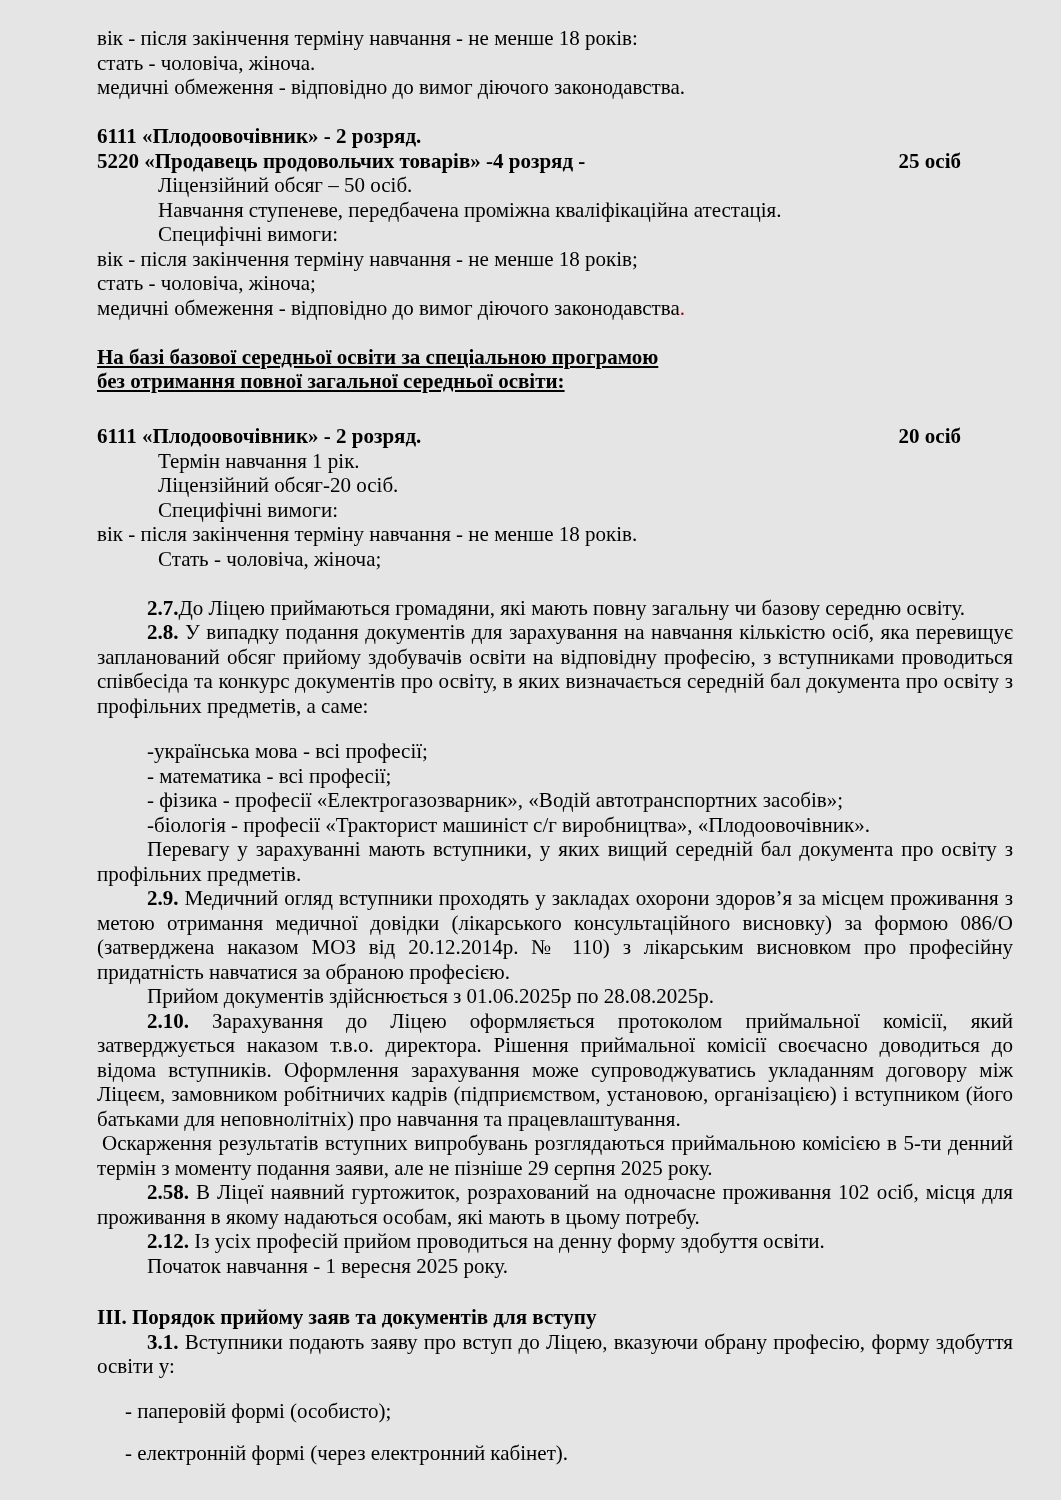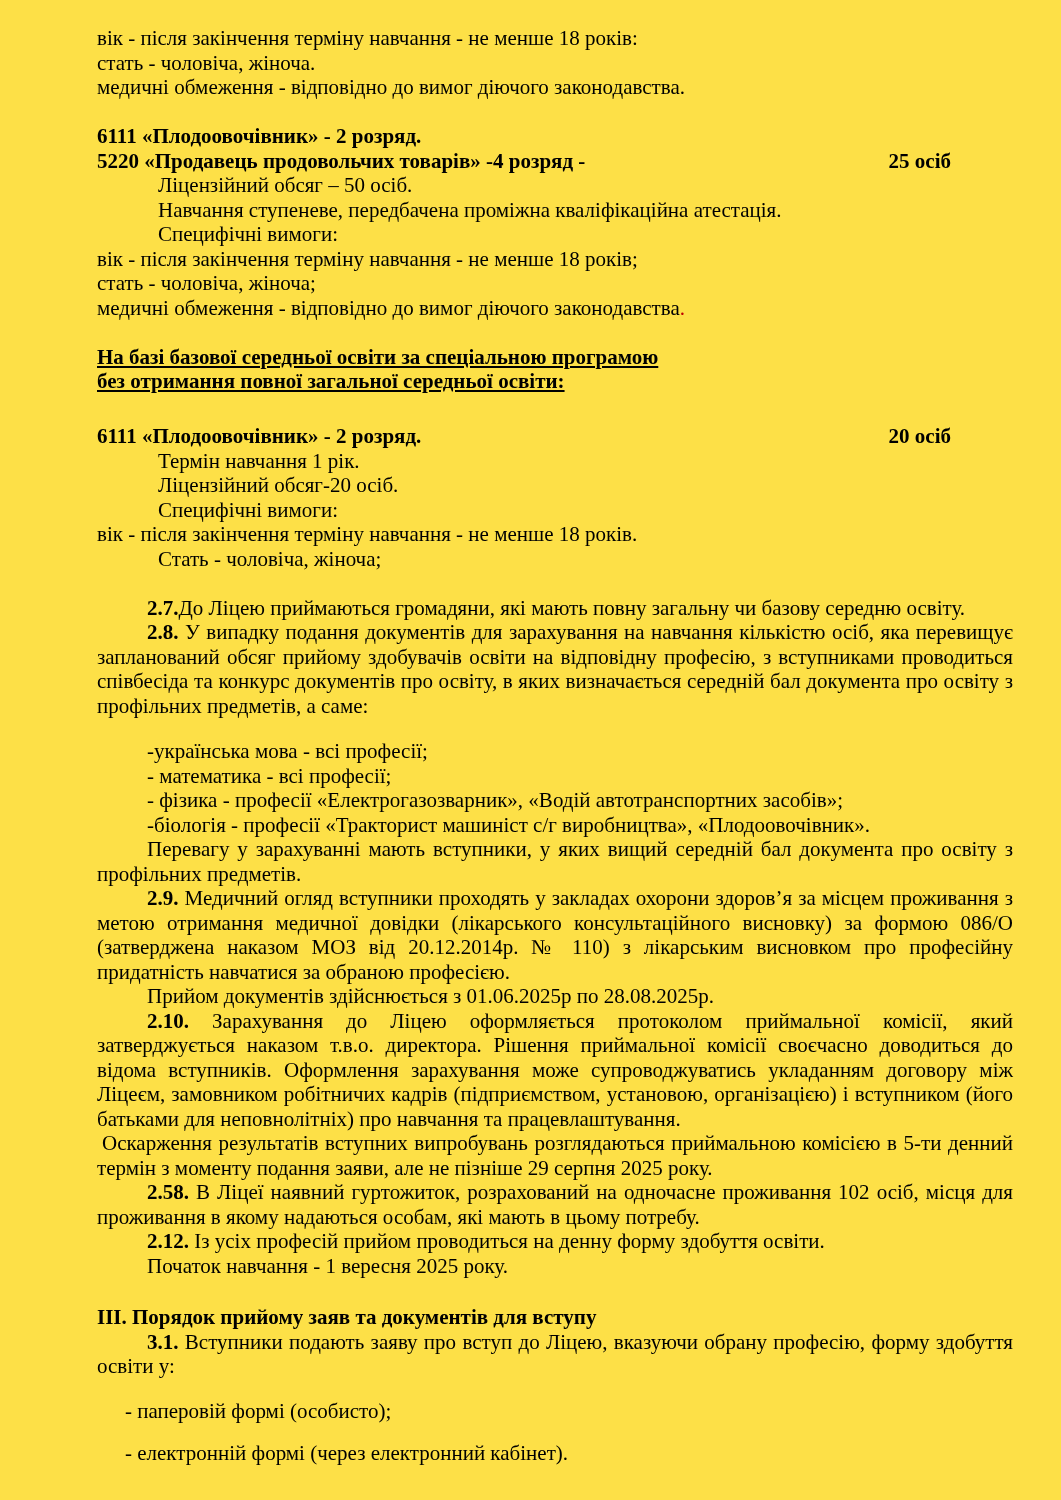--- a/index.html
+++ b/index.html
@@ -6,38 +6,38 @@
   body{
     width:1061px;height:1500px;
     font-family:"Liberation Serif","DejaVu Serif",serif;
     font-size:21px;line-height:24.5px;color:#000;
     overflow:hidden;
   }
   .page{
     box-sizing:border-box;
     width:1061px;height:1500px;
     padding:26px 48px 0 97px;
-    background:#fde047;
+    background:#e5e5e5;
   }
   .p{margin:0;}
   .bold{font-weight:700;}
   .tab{padding-left:61px;}
   .ind{text-indent:50px;}
   .ind-sm{text-indent:5px;}
   .just{text-align:justify;}
   .blank{height:24.5px;}
   .u{text-decoration:underline;}
   .center{text-align:left;}
   .red{color:#c00000;}
   .sub{padding-left:50px;}
   .sub-first{margin-top:21px;}
   .form-item{padding-left:28px;margin-top:20px;}
   .form-item-last{margin-top:18px;}
   .title-row{position:relative;}
-  .quota{position:absolute;right:62px;top:0;margin-left:34px;}
+  .quota{position:absolute;right:52px;top:0;margin-left:34px;}
   .prog2-title{margin-top:6px;}
   .sec3-heading{margin-top:27px;}
 </style>
 </head>
 <body>
 
 <div class="page">
 
   <p class="p">вік - після закінчення терміну навчання - не менше 18 років:</p>
   <p class="p">стать - чоловіча, жіноча.</p>

